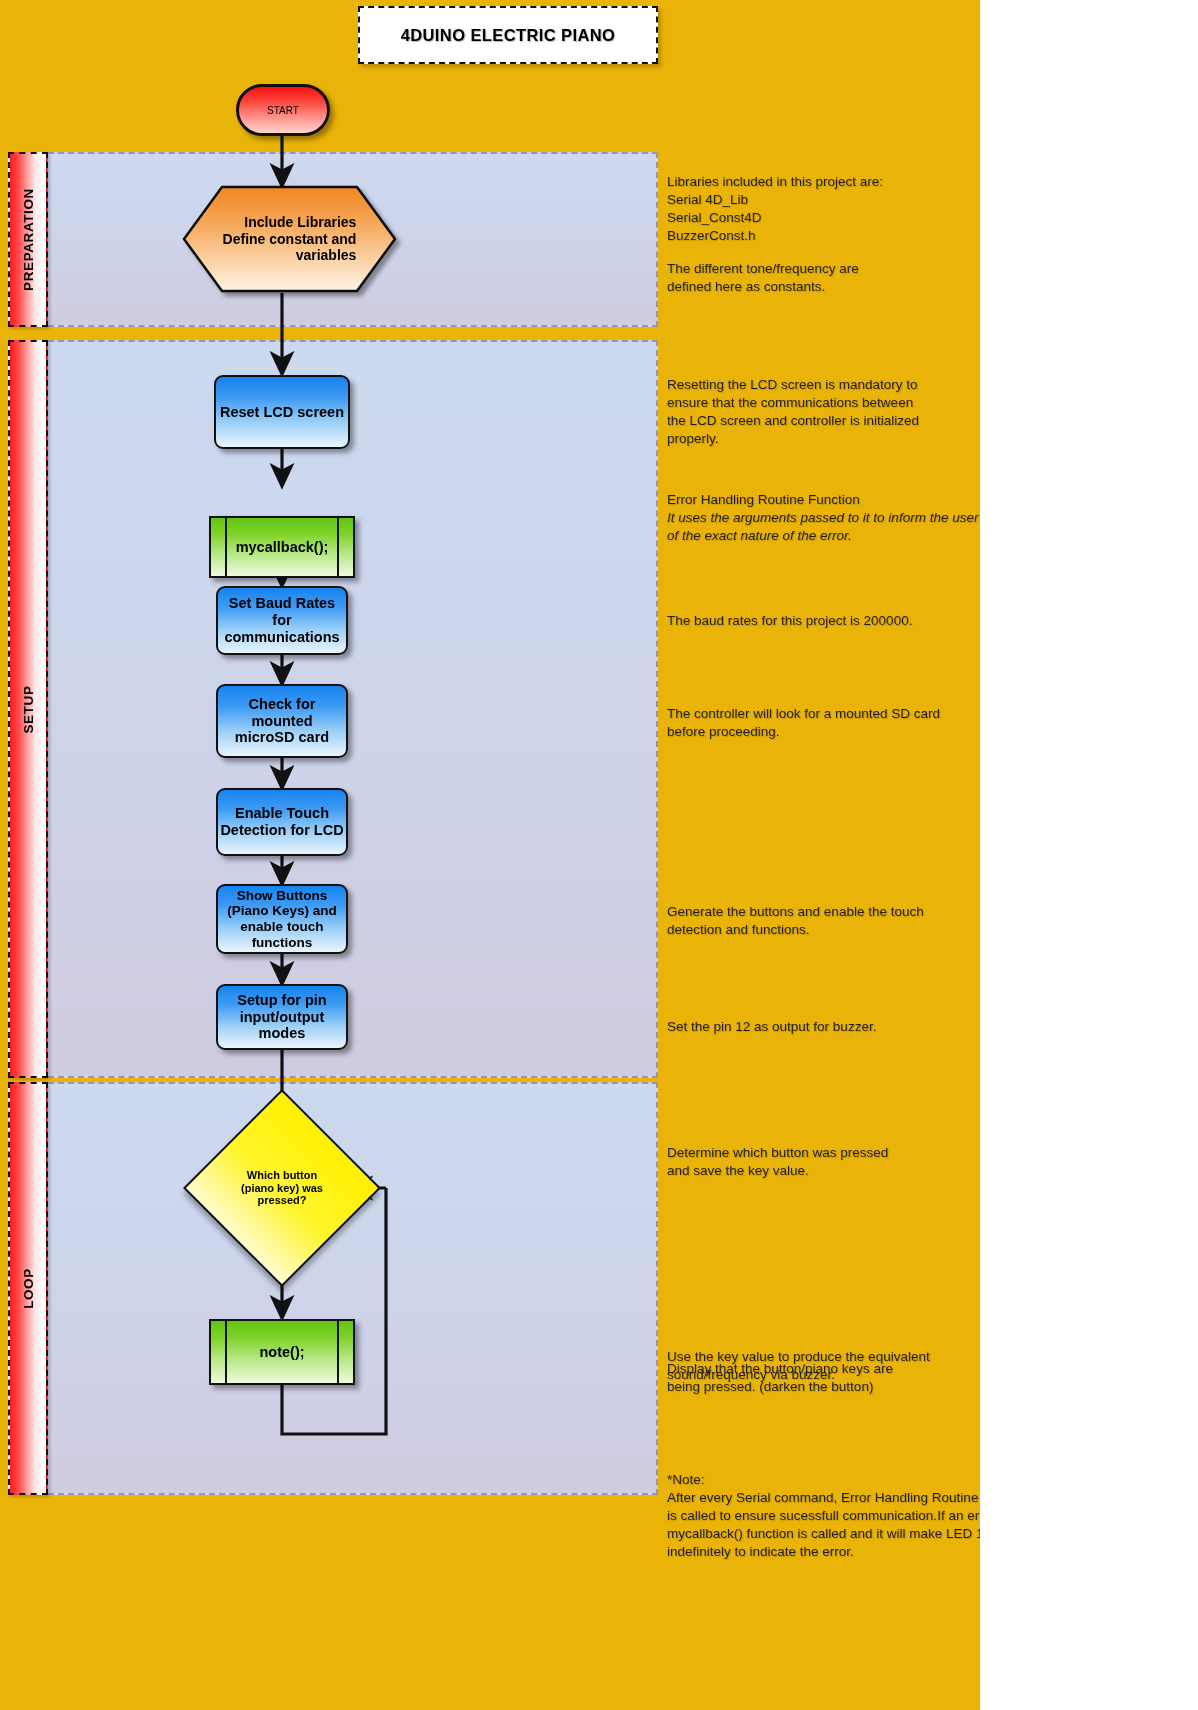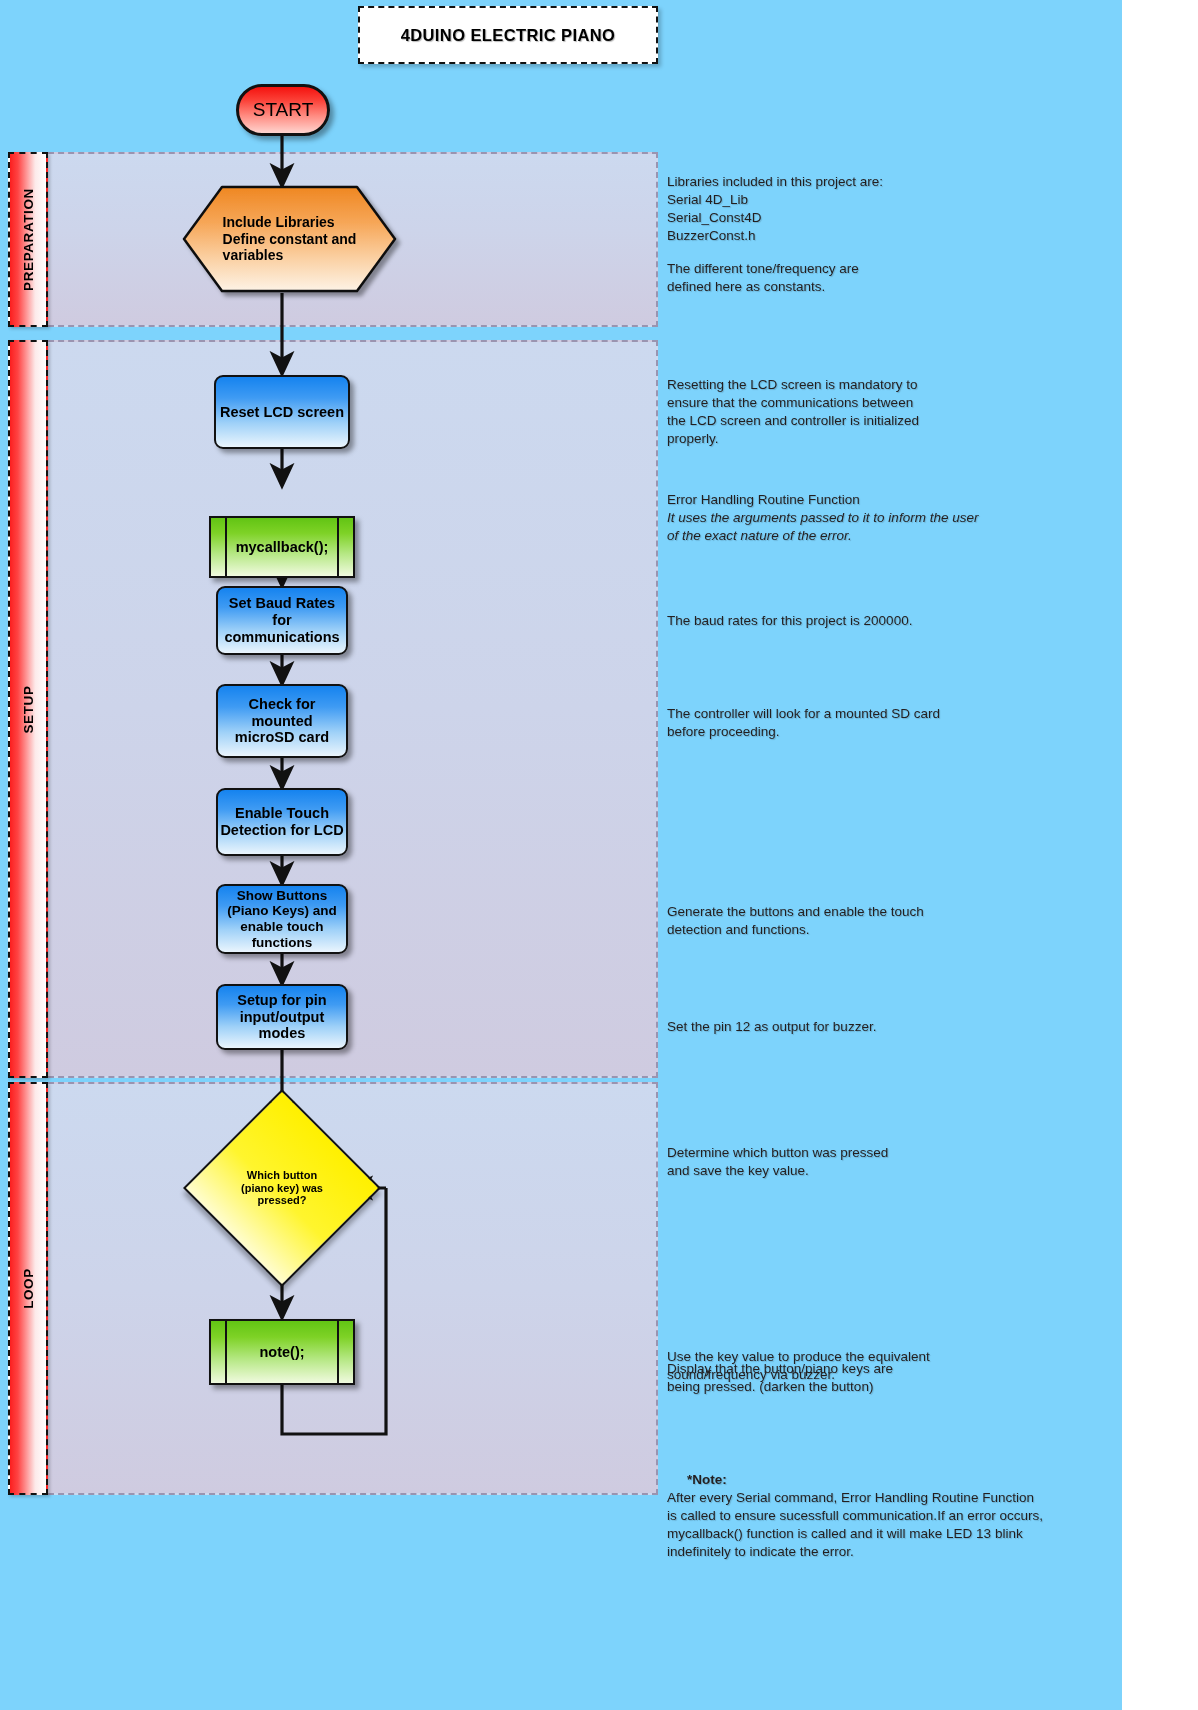--- a/index.html
+++ b/index.html
@@ -3,23 +3,23 @@
 <meta charset="utf-8">
 <style>
   * { box-sizing: border-box; }
   html, body {
     margin: 0; padding: 0;
     background: #ffffff;
     font-family: "Liberation Sans", sans-serif;
   }
   #page {
     position: relative;
-    width: 1122px;
+    width: 980px;
     height: 1710px;
-    background: #7dd3fc;
+    background: #eab308;
     overflow: hidden;
   }
 
   
   #title-box {
     position: absolute;
     left: 358px; top: 6px;
     width: 300px; height: 58px;
     border: 2px dashed #111;
     background: #fff;
@@ -65,21 +65,21 @@
   
   .node { position: absolute; }
 
   .n-start {
     border: 3px solid #111;
     border-radius: 26px;
     background: linear-gradient(180deg,#f4120f 0%,#fb3f36 28%,#ff8a80 62%,#ffd4cf 100%);
     display:flex; align-items:center; justify-content:center;
     box-shadow: 4px 4px 5px rgba(0,0,0,.35);
   }
-  .n-start .lbl { font-size: 19px; font-weight: normal; color:#000; }
+  .n-start .lbl { font-size: 10px; font-weight: normal; color:#000; }
 
   .n-proc {
     border: 2.5px solid #111;
     border-radius: 9px;
     background: linear-gradient(180deg,#1583ef 0%,#3f9bf3 30%,#9fd1f8 66%,#eaf5fd 100%);
     display:flex; align-items:center; justify-content:center; text-align:center;
     box-shadow: 4px 4px 5px rgba(0,0,0,.38);
   }
   .n-proc .lbl { font-size: 14.5px; font-weight: bold; color:#000; line-height: 1.16; }
 
@@ -114,21 +114,21 @@
   
   .anno {
     position: absolute;
     font-size: 13.5px;
     line-height: 1.33;
     color: #231f20;
     white-space: pre-line;
     text-shadow: 1px 1px 1px rgba(0,0,0,.17);
   }
   .anno.ital { font-style: italic; }
-  .note-title { font-weight: bold; margin-left: 20px; }
+  .note-title { font-weight: normal; }
 </style>
 </head>
 <body>
 
 <div id="page">
 
   <div id="title-box">
     <div class="t">4DUINO ELECTRIC PIANO</div>
   </div>
 
@@ -186,21 +186,21 @@
           <stop offset="70%" stop-color="#fbd2a6"></stop>
           <stop offset="100%" stop-color="#fdf3e6"></stop>
         </linearGradient>
         <filter id="sh" x="-20%" y="-20%" width="150%" height="150%">
           <feDropShadow dx="4" dy="4" stdDeviation="2.2" flood-color="#000" flood-opacity="0.38"></feDropShadow>
         </filter>
       </defs>
       <path d="M40,2 L175,2 L213,54 L175,106 L40,106 L2,54 Z" fill="url(#gOrange)" stroke="#111" stroke-width="2.5" stroke-linejoin="round" filter="url(#sh)"></path>
     </svg>
     <div style="position:absolute;inset:0;display:flex;align-items:center;justify-content:center;
-                text-align:left;font-size:14px;font-weight:bold;color:#000;line-height:1.2;white-space:pre-line;">Include Libraries
+                text-align:right;font-size:14px;font-weight:bold;color:#000;line-height:1.2;white-space:pre-line;">Include Libraries
 Define constant and
 variables</div>
   </div>
 
   <div class="node n-proc" style="left:214px; top:375px; width:136px; height:74px;">
     <div class="lbl" style="white-space:pre-line;">Reset LCD screen</div>
   </div>
 
   <div class="node n-sub" style="left:209px; top:516px; width:146px; height:62px;">
     <div class="bar bar-l"></div>

